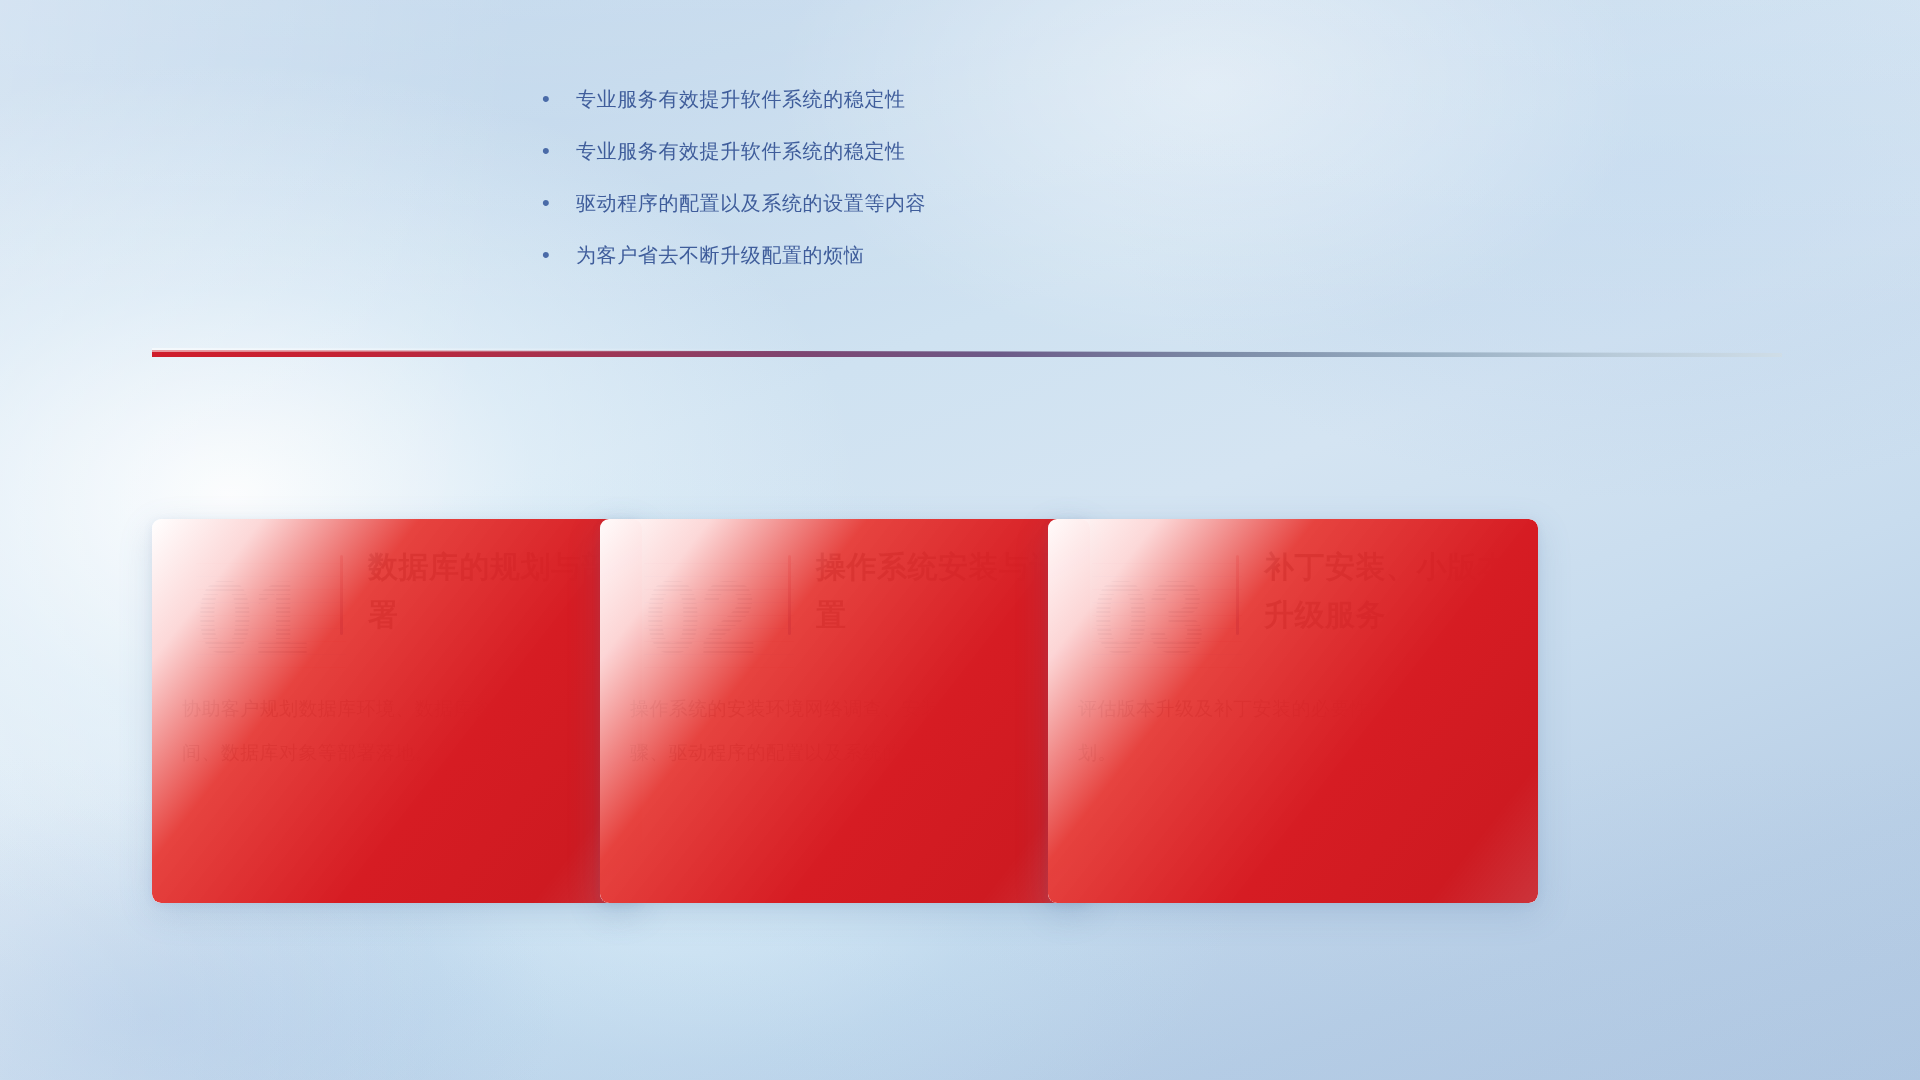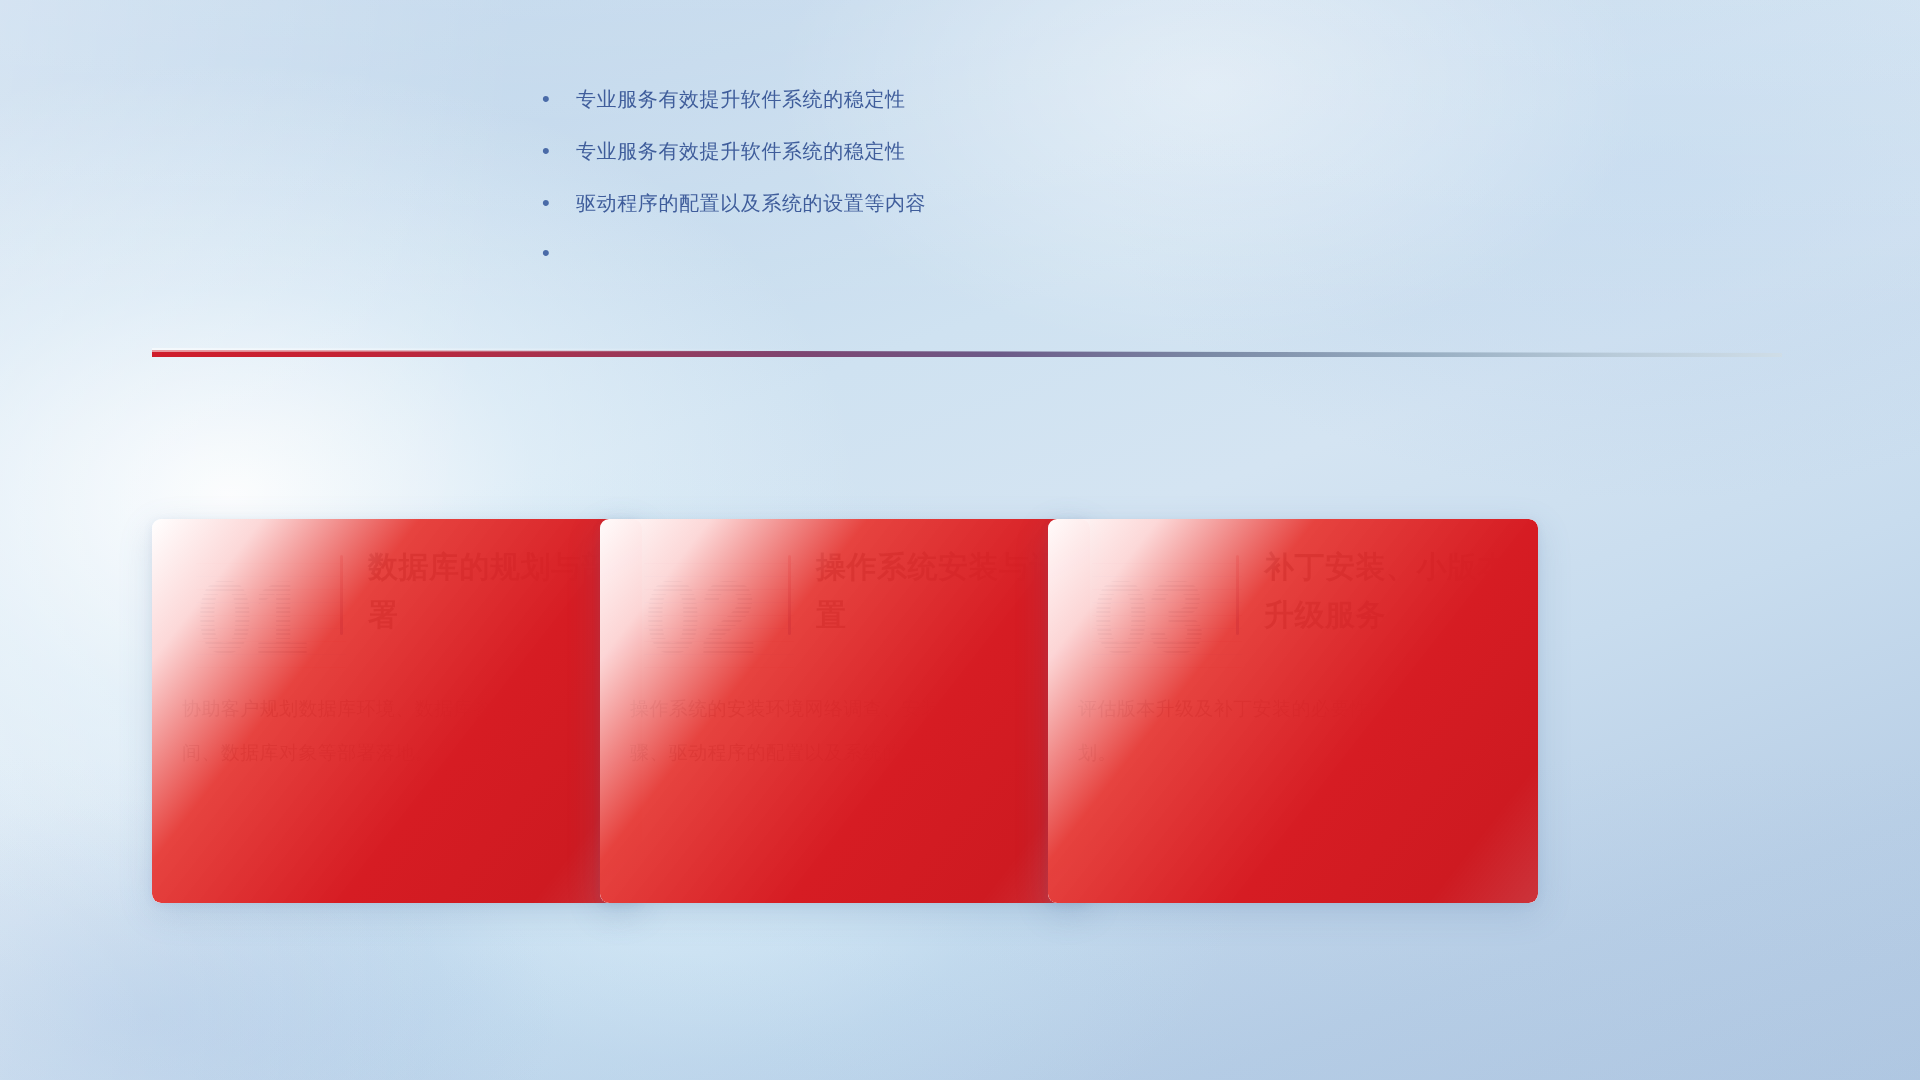--- a/index.html
+++ b/index.html
@@ -206,20 +206,21 @@
     <span class="bullet-text">专业服务有效提升软件系统的稳定性</span>
   </div>
 
   <div class="bullet-row">
     <span class="bullet-dot">•</span>
     <span class="bullet-text">驱动程序的配置以及系统的设置等内容</span>
   </div>
 
   <div class="bullet-row">
     <span class="bullet-dot">•</span>
+    <span class="bullet-text">为客户省去不断升级配置的烦恼</span>
   </div>
 
 </div>
 
 <div class="divider-wrap">
   <div class="divider"></div>
   <div class="divider-sheen"></div>
 </div>
 
 <div class="cards">

